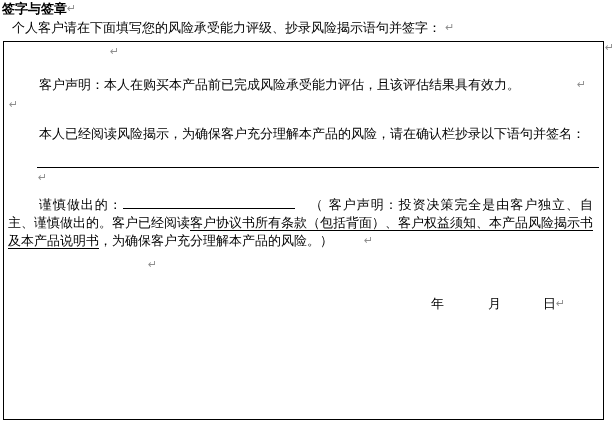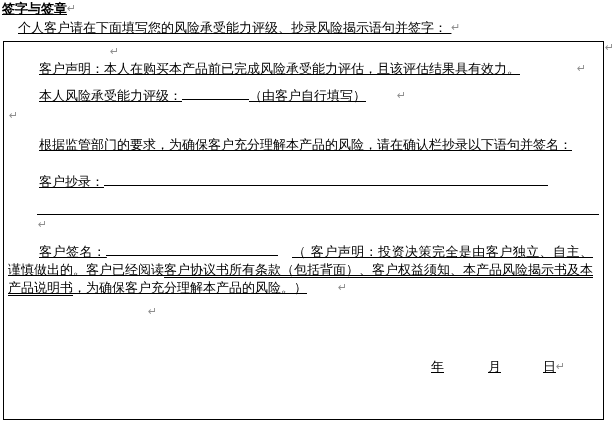--- a/index.html
+++ b/index.html
@@ -1,45 +1,45 @@
 <!DOCTYPE html>
 <html><head>
 <meta charset="utf-8">
 <style>
-  * { box-sizing: border-box; margin: 0; padding: 0; text-decoration: underline; }
+  * { box-sizing: border-box; margin: 0; padding: 0; }
   html, body {
     width: 615px; height: 430px;
     background: #ffffff;
     font-family: "DejaVu Sans", "Liberation Sans", sans-serif;
     color: #000000;
     overflow: hidden;
   }
   .page { position: relative; width: 615px; height: 430px; }
   .heading {
     font-size: 13px; font-weight: bold; line-height: 18px;
     padding-left: 2px; white-space: nowrap;
   }
   .instruction {
-    font-size: 13px; line-height: 18px; padding-left: 18px; white-space: nowrap;
+    font-size: 13px; line-height: 18px; padding-left: 12px; white-space: nowrap;
   }
   .pilcrow {
     color: #8f8f8f; font-size: 11px; font-weight: normal;
     text-decoration: none; display: inline-block; transform: translateY(-1px);
   }
   .box {
     position: relative;
     margin-left: 3px; margin-top: 3px;
     width: 601px; height: 379px;
     border: 1px solid #000000;
     overflow: hidden;
   }
   .box p { font-size: 13px; line-height: 18px; }
   .indent { padding-left: 4px; padding-right: 10px; text-indent: 31px; }
   .empty-line { height: 18px; line-height: 18px; }
-  .decl { margin-top: 0; }
+  .decl { margin-top: 16px; }
   .decl .pilcrow { margin-left: 26px; }
   .rating { margin-top: 8px; }
   .regulator { margin-top: 12px; white-space: nowrap; }
   .bigbold {
     margin-top: 22px;
     font-size: 17px !important; font-weight: bold; line-height: 24px !important;
     white-space: nowrap;
   }
   .transcribe { margin-top: 18px; white-space: nowrap; }
   .blank {
@@ -53,21 +53,21 @@
   .line2 {
     margin-left: 33px; margin-top: 14px;
     width: 562px; height: 10px;
     border-bottom: 1px solid #000000;
   }
   .sig-para { margin-top: 10px; text-align: justify; }
   .blank-signature { width: 172px; }
   .sig-gap { display: inline-block; width: 14px; }
   .udoc { text-decoration: underline; text-underline-offset: 3px; }
   .date-row {
-    margin-top: 38px; font-size: 13px; line-height: 18px; white-space: nowrap;
+    margin-top: 22px; font-size: 13px; line-height: 18px; white-space: nowrap;
   }
   .date-row .y { margin-left: 427px; }
   .date-row .m { margin-left: 44px; }
   .date-row .d { margin-left: 42px; }
   .outer-pilcrow-top { position: absolute; left: 605px; top: 42px; }
 </style>
 </head>
 <body>
 
 <div class="page">
@@ -78,34 +78,32 @@
     <span class="pilcrow">↵</span></div>
 
   <span class="pilcrow outer-pilcrow-top">↵</span>
 
   <div class="box">
 
     <div class="empty-line" style="padding-left:106px;"><span class="pilcrow">↵</span></div>
 
     <p class="decl indent"><span>客户声明：本人在购买本产品前已完成风险承受能力评估，且该评估结果具有效力。</span><span class="pilcrow">↵</span></p>
 
-    <p class="rating indent"><span>本人风险承受能力评级：</span><span class="blank blank-rating"></span><span>（由客户自行填写）</span><span class="pilcrow">↵</span></p>
 
     <div class="empty-line" style="padding-left:5px;"><span class="pilcrow">↵</span></div>
 
-    <p class="regulator indent"><span>根据监管部门的要求，为确保客户充分理解本产品的风险，请在确认栏抄录以下语句并签名：</span><span class="pilcrow">↵</span></p>
+    <p class="regulator indent"><span>本人已经阅读风险揭示，为确保客户充分理解本产品的风险，请在确认栏抄录以下语句并签名：</span><span class="pilcrow">↵</span></p>
 
 
-    <p class="transcribe indent"><span>客户抄录：</span><span class="blank blank-transcribe"></span></p>
 
     <div class="line2"></div>
 
     <div class="empty-line" style="padding-left:34px;"><span class="pilcrow">↵</span></div>
 
-    <p class="sig-para indent"><span>客户签名：</span><span class="blank blank-signature"></span><span class="sig-gap"></span><span>（ 客户声明：投资决策完全是由客户独立、自主、谨慎做出的。客户已经阅读</span><span class="udoc">客户协议书所有条款（包括背面）、客户权益须知、本产品风险揭示书及本产品说明书</span><span>，为确保客户充分理解本产品的风险。）</span><span class="pilcrow">↵</span></p>
+    <p class="sig-para indent"><span>谨慎做出的：</span><span class="blank blank-signature"></span><span class="sig-gap"></span><span>（ 客户声明：投资决策完全是由客户独立、自主、谨慎做出的。客户已经阅读</span><span class="udoc">客户协议书所有条款（包括背面）、客户权益须知、本产品风险揭示书及本产品说明书</span><span>，为确保客户充分理解本产品的风险。）</span><span class="pilcrow">↵</span></p>
 
     <div class="empty-line" style="padding-left:144px; margin-top:4px;"><span class="pilcrow">↵</span></div>
 
     <div class="date-row"><span class="y">年</span><span class="m">月</span><span class="d">日</span><span class="pilcrow">↵</span></div>
 
   </div>
 
 </div>
 
 </body></html>

